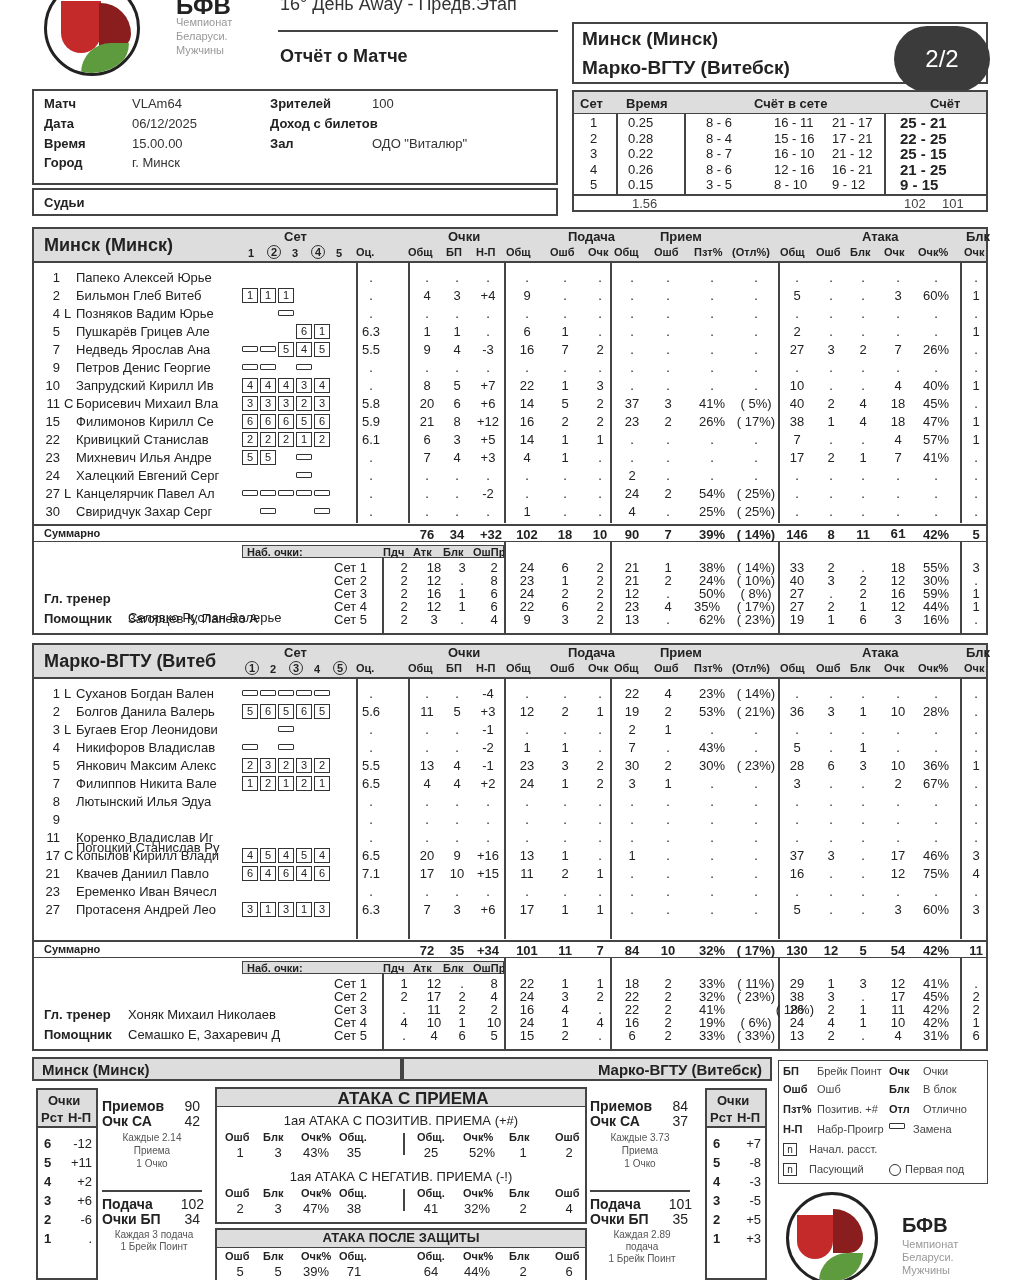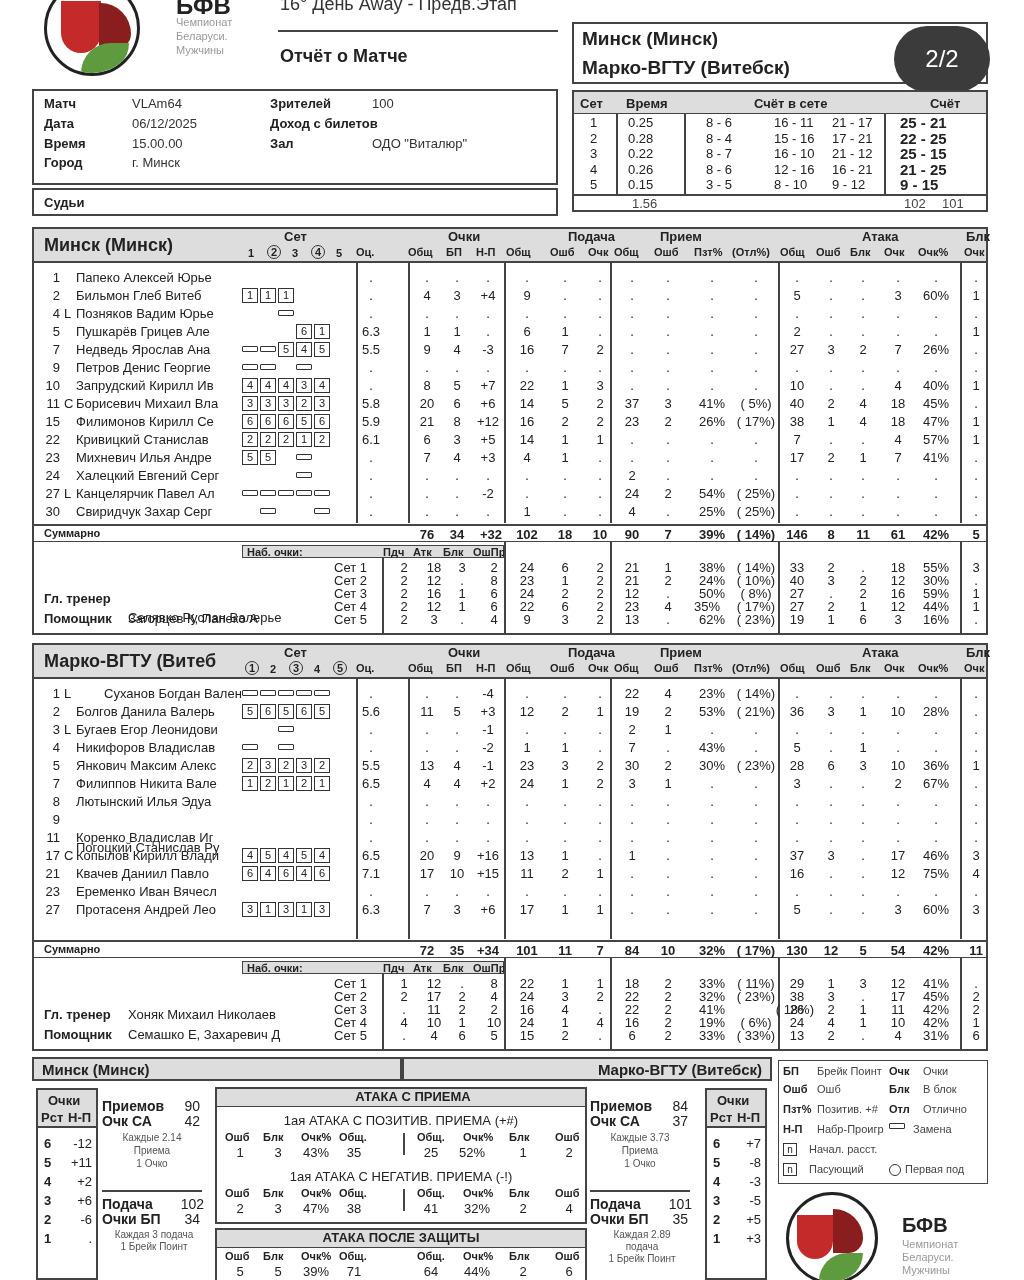--- a/index.html
+++ b/index.html
@@ -507,21 +507,21 @@
       <span class="" style="left: 478px; width: 30px; text-align: center;">102</span>
       <span class="" style="left: 520px; width: 22px; text-align: center;">18</span>
       <span class="" style="left: 556px; width: 20px; text-align: center;">10</span>
       <span class="" style="left: 584px; width: 28px; text-align: center;">90</span>
       <span class="" style="left: 624px; width: 20px; text-align: center;">7</span>
       <span class="" style="left: 660px; width: 36px; text-align: center;">39%</span>
       <span class="" style="left: 700px; width: 44px; text-align: center;">( 14%)</span>
       <span class="" style="left: 748px; width: 30px; text-align: center;">146</span>
       <span class="" style="left: 786px; width: 22px; text-align: center;">8</span>
       <span class="" style="left: 818px; width: 22px; text-align: center;">11</span>
-      <span class="" style="left: 852px; width: 24px; text-align: center;">61</span>
+      <span class="" style="left: 852px; width: 24px; text-align: center; font-family: Liberation Mono, monospace;">61</span>
       <span class="" style="left: 884px; width: 36px; text-align: center;">42%</span>
       <span class="" style="left: 934px; width: 16px; text-align: center;">5</span>
     </div>
     <div class="nab" style="left: 208px; top: 316px; width: 262px;">
       <span class="" style="position: absolute; left: 4px; top: 0px;">Наб. очки:</span>
       <span class="" style="position: absolute; left: 140px; top: 0px;">Пдч</span>
       <span class="" style="position: absolute; left: 170px; top: 0px;">Атк</span>
       <span class="" style="position: absolute; left: 200px; top: 0px;">Блк</span>
       <span class="" style="position: absolute; left: 230px; top: 0px;">ОшПр</span>
     </div>
@@ -669,21 +669,21 @@
     </div>
     <div class="vline" style="left: 322px; top: 34px; height: 260px;"></div>
     <div class="vline" style="left: 374px; top: 34px; height: 260px;"></div>
     <div class="vline" style="left: 470px; top: 34px; height: 260px;"></div>
     <div class="vline" style="left: 576px; top: 34px; height: 260px;"></div>
     <div class="vline" style="left: 744px; top: 34px; height: 260px;"></div>
     <div class="vline" style="left: 926px; top: 34px; height: 260px;"></div>
     <div class="row" style="top: 40px;">
       <span class="" style="left: 6px; width: 20px; text-align: right;">1</span>
       <span class="" style="left: 30px;">L</span>
-      <span class="" style="left: 42px; margin-left: 28px;">Суханов Богдан Вален</span>
+      <span class="" style="left: 42px;">Суханов Богдан Вален</span>
       <span style="left: 208px; top: 1px;"><span class="sub" style="position: static;"></span><span class="sub" style="position: static;"></span><span class="sub" style="position: static;"></span><span class="sub" style="position: static;"></span><span class="sub" style="position: static;"></span></span>
       <span class="" style="left: 322px; width: 30px; text-align: center;">.</span>
       <span class="" style="left: 380px; width: 26px; text-align: center;">.</span>
       <span class="" style="left: 412px; width: 22px; text-align: center;">.</span>
       <span class="" style="left: 440px; width: 28px; text-align: center;">-4</span>
       <span class="" style="left: 478px; width: 30px; text-align: center;">.</span>
       <span class="" style="left: 520px; width: 22px; text-align: center;">.</span>
       <span class="" style="left: 556px; width: 20px; text-align: center;">.</span>
       <span class="" style="left: 584px; width: 28px; text-align: center;">22</span>
       <span class="" style="left: 624px; width: 20px; text-align: center;">4</span>
@@ -1183,37 +1183,37 @@
     <span class="" style="position: absolute; left: 0px; top: 100px; font-weight: bold; font-size: 14px;">Подача</span>
     <span class="" style="position: absolute; right: 6px; top: 100px; font-size: 14px;">101</span>
     <span class="" style="position: absolute; left: 0px; top: 115px; font-weight: bold; font-size: 14px;">Очки БП</span>
     <span class="" style="position: absolute; right: 10px; top: 115px; font-size: 14px;">35</span>
     <span class="" style="position: absolute; left: 0px; width: 104px; text-align: center; top: 133px; font-size: 10px; color: rgb(85, 85, 85);">Каждая 2.89</span>
     <span class="" style="position: absolute; left: 0px; width: 104px; text-align: center; top: 145px; font-size: 10px; color: rgb(85, 85, 85);">подача</span>
     <span class="" style="position: absolute; left: 0px; width: 104px; text-align: center; top: 157px; font-size: 10px; color: rgb(85, 85, 85);">1 Брейк Поинт</span>
   </div>
 
 <div class="bot" id="atk-recv" style="left:215px;top:1087px;width:372px;height:137px">
-    <div style="position: absolute; left: 0px; top: 0px; width: 100%; height: 18px; background: rgb(221, 221, 221); border-bottom: 1.5px solid rgb(68, 68, 68); text-align: center; font-weight: bold;"><span class="" style="font-size: 13px; margin-left: 24px;">АТАКА С ПРИЕМА</span></div>
+    <div style="position: absolute; left: 0px; top: 0px; width: 100%; height: 18px; background: rgb(221, 221, 221); border-bottom: 1.5px solid rgb(68, 68, 68); text-align: center; font-weight: bold;"><span class="" style="font-size: 17px; margin-left: 24px;">АТАКА С ПРИЕМА</span></div>
     <span class="" style="position: absolute; left: 0px; width: 100%; text-align: center; top: 24px; font-size: 13px;">1ая АТАКА С ПОЗИТИВ. ПРИЕМА (+#)</span>
     <span class="" style="position: absolute; left: 8px; top: 42px; font-size: 11px; font-weight: bold;">Ошб</span>
     <span class="" style="position: absolute; left: 46px; top: 42px; font-size: 11px; font-weight: bold;">Блк</span>
     <span class="" style="position: absolute; left: 84px; top: 42px; font-size: 11px; font-weight: bold;">Очк%</span>
     <span class="" style="position: absolute; left: 122px; top: 42px; font-size: 11px; font-weight: bold;">Общ.</span>
     <span class="" style="position: absolute; left: 200px; top: 42px; font-size: 11px; font-weight: bold;">Общ.</span>
     <span class="" style="position: absolute; left: 246px; top: 42px; font-size: 11px; font-weight: bold;">Очк%</span>
     <span class="" style="position: absolute; left: 292px; top: 42px; font-size: 11px; font-weight: bold;">Блк</span>
     <span class="" style="position: absolute; left: 338px; top: 42px; font-size: 11px; font-weight: bold;">Ошб</span>
     <div class="vline" style="left: 186px; top: 44px; height: 22px;"></div>
     <span class="" style="position: absolute; left: 8px; width: 30px; text-align: center; top: 56px;">1</span>
     <span class="" style="position: absolute; left: 46px; width: 30px; text-align: center; top: 56px;">3</span>
     <span class="" style="position: absolute; left: 84px; width: 30px; text-align: center; top: 56px;">43%</span>
     <span class="" style="position: absolute; left: 122px; width: 30px; text-align: center; top: 56px;">35</span>
     <span class="" style="position: absolute; left: 196px; width: 36px; text-align: center; top: 56px;">25</span>
-    <span class="" style="position: absolute; left: 242px; width: 36px; text-align: left; top: 56px;">52%</span>
+    <span class="" style="position: absolute; left: 242px; width: 36px; text-align: right; top: 56px;">52%</span>
     <span class="" style="position: absolute; left: 288px; width: 36px; text-align: center; top: 56px;">1</span>
     <span class="" style="position: absolute; left: 334px; width: 36px; text-align: center; top: 56px;">2</span>
     <span class="" style="position: absolute; left: 0px; width: 100%; text-align: center; top: 80px; font-size: 13px;">1ая АТАКА С НЕГАТИВ. ПРИЕМА (-!)</span>
     <span class="" style="position: absolute; left: 8px; top: 98px; font-size: 11px; font-weight: bold;">Ошб</span>
     <span class="" style="position: absolute; left: 46px; top: 98px; font-size: 11px; font-weight: bold;">Блк</span>
     <span class="" style="position: absolute; left: 84px; top: 98px; font-size: 11px; font-weight: bold;">Очк%</span>
     <span class="" style="position: absolute; left: 122px; top: 98px; font-size: 11px; font-weight: bold;">Общ.</span>
     <span class="" style="position: absolute; left: 200px; top: 98px; font-size: 11px; font-weight: bold;">Общ.</span>
     <span class="" style="position: absolute; left: 246px; top: 98px; font-size: 11px; font-weight: bold;">Очк%</span>
     <span class="" style="position: absolute; left: 292px; top: 98px; font-size: 11px; font-weight: bold;">Блк</span>

